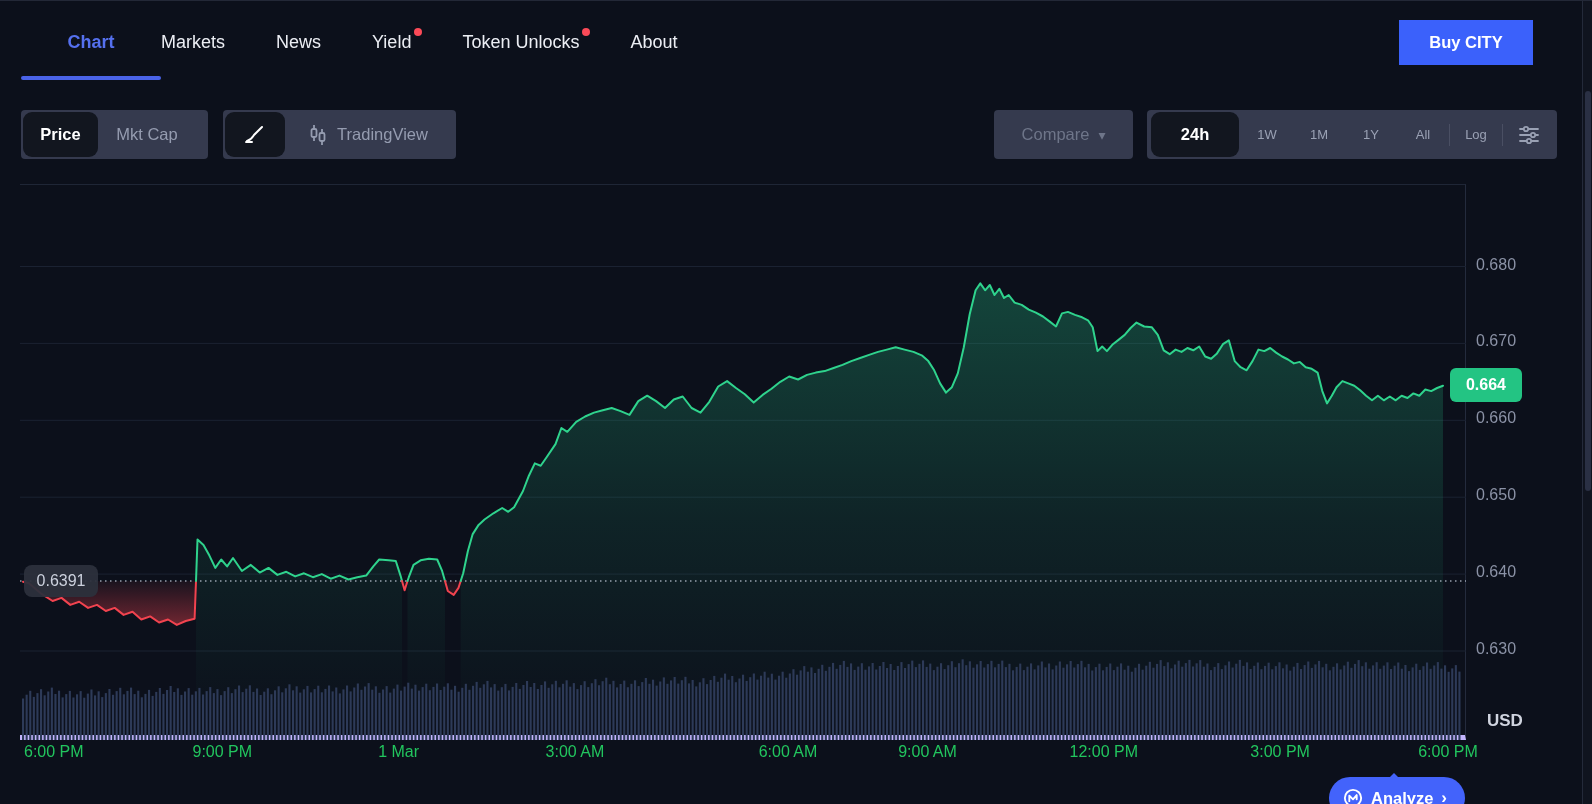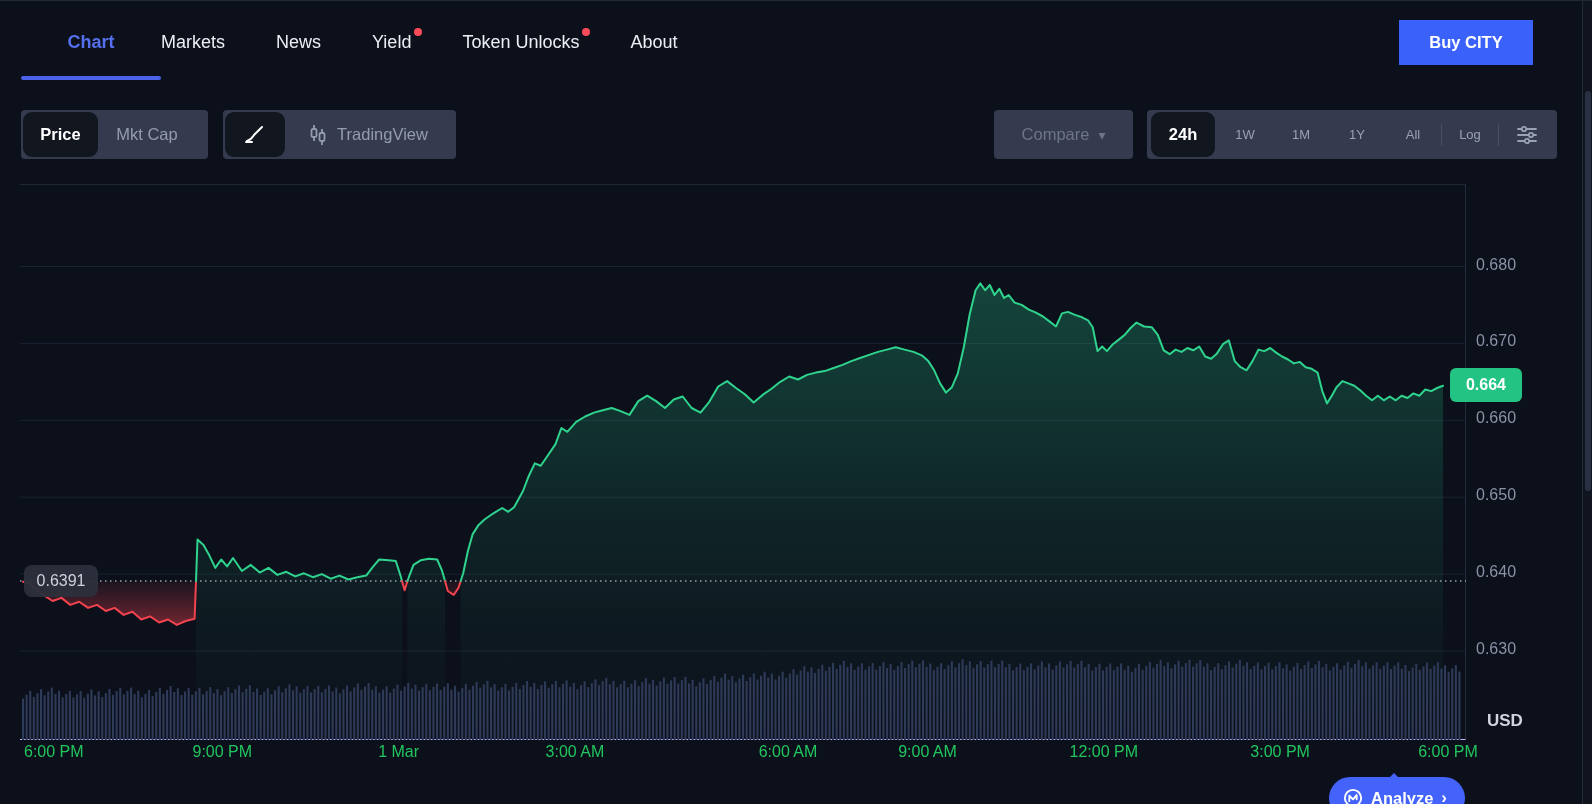--- a/index.html
+++ b/index.html
@@ -26,27 +26,27 @@
   #seg-price .seg-chip { width:75px; }
   #seg-price .seg-label { margin:0 auto; padding-right:14px; }
   #seg-view { left:223px; width:233px; }
   #seg-view .seg-chip { width:60px; }
   #seg-view .tv-group { display:flex; align-items:center; gap:8px; margin:15px auto; padding-right:8px;text-align:center; }
   .icon-svg { display:block; }
   #seg-compare { left:994px; width:139px; justify-content:center; gap:9px; cursor:pointer; }
   #seg-compare .seg-label { color:#6e7589; }
   #seg-compare .chev { color:#6e7589; font-size:14px; }
   #seg-time { left:1147px; width:410px; padding:0 2px; }
-  #seg-time .seg-chip { width:64px; font-size:16.5px; }
+  #seg-time .seg-chip { width:88px; font-size:16.5px; }
   .tf { color:#9aa1b4; font-size:13px; cursor:pointer; text-align:center; flex:1; }
   .tf-divider { width:1px; height:22px; background:#4a4f63; }
   .sliders { flex:1; display:flex; justify-content:center; cursor:pointer; }
 
   
-  .chart-wrap { position:absolute; left:20px; top:183px; width:1446px; height:556px; border-right:1px solid #242b3d; border-bottom:1px solid #c4b5fd; border-top:1px solid #1f2636; }
+  .chart-wrap { position:absolute; left:20px; top:183px; width:1446px; height:556px; border-right:1px solid #242b3d; border-bottom:5px solid #c4b5fd; border-top:1px solid #1f2636; }
   #chart-svg { position:absolute; left:0; top:0; }
   .open-pill { position:absolute; left:4px; top:379px; width:74px; height:32px; background:rgba(44,48,60,0.95); border-radius:8px; color:#ccd1dd; font-size:16px; display:flex; align-items:center; justify-content:center; z-index:3; }
   .yaxis-label { position:absolute; left:1476px; width:64px; height:20px; color:#8b92a6; font-size:16px; }
   .price-badge { position:absolute; left:1450px; top:367px; width:72px; height:34px; background:#23c483; border-radius:6px; color:#fff; font-size:16px; font-weight:700; display:flex; align-items:center; justify-content:center; z-index:4; }
   .usd-label { position:absolute; left:1487px; top:710px; color:#d0d4df; font-size:17px; font-weight:600; }
   .xaxis-label { position:absolute; top:742px; width:90px; color:#22c55e; font-size:16px; text-align:center; white-space:nowrap; }
 
   
   .analyze { position:absolute; left:1329px; top:776px; height:42px; padding:0 18px 0 14px; border:none; border-radius:21px; background:#4363fb; color:#fff; font-size:16.5px; font-weight:600; font-family:"Liberation Sans",sans-serif; display:flex; align-items:center; gap:8px; cursor:pointer; z-index:5; }
   .analyze::before { content:""; position:absolute; top:-11px; left:58px; border:7px solid transparent; border-bottom-color:#4363fb; }

